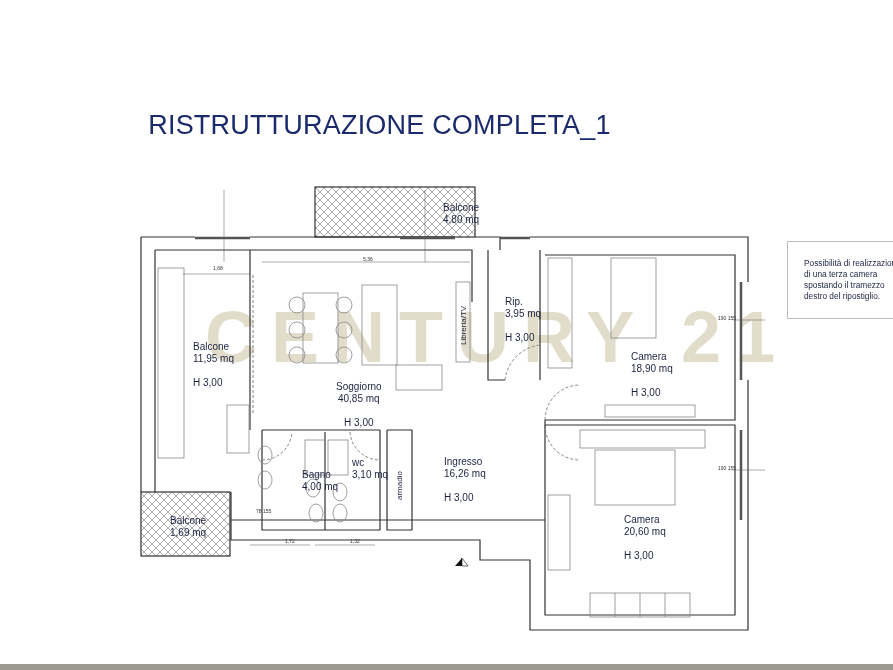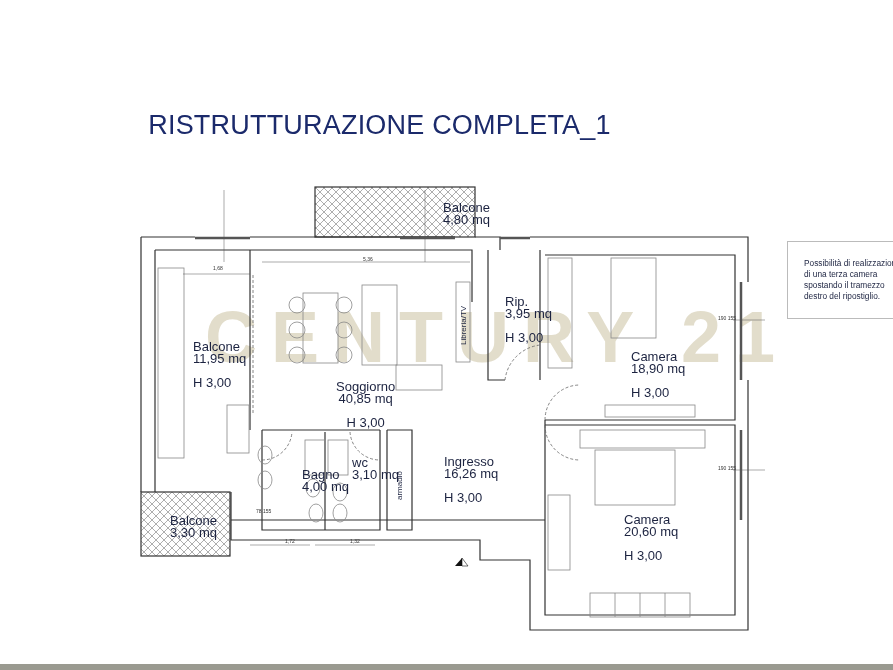--- a/index.html
+++ b/index.html
@@ -1,19 +1,19 @@
 <!DOCTYPE html>
 <html><head>
 <meta charset="utf-8">
 <style>
   html, body { margin:0; padding:0; }
   body { width:893px; height:670px; background:#ffffff; position:relative; overflow:hidden; font-family:"Liberation Sans", sans-serif; }
   .title { position:absolute; left:0; width:759px; top:110px; text-align:center; font-size:27px; color:#1b2a6b; letter-spacing:0.2px; }
   svg.plan { position:absolute; left:0; top:0; }
-  .lbl { position:absolute; font-size:13px; color:#1c2340; line-height:12px; white-space:pre; }
+  .lbl { position:absolute; font-size:10px; color:#1c2340; line-height:12px; white-space:pre; }
   .note { position:absolute; left:767px; top:241px; width:124px; height:78px; border:1px solid #bbb; box-sizing:border-box; padding:16px 0 0 16px; font-size:8.3px; line-height:11px; color:#1c2340;margin-left:20px; }
   .dim { position:absolute; font-size:5px; color:#333; }
   .watermark { position:absolute; top:296px; left:205px; font-size:72px; font-weight:bold; color:rgba(190,180,140,0.45); letter-spacing:14px; white-space:nowrap; }
   .bottom-bar { position:absolute; left:0; top:664px; width:893px; height:6px; background:#9a9a90; }
 </style>
 </head>
 <body>
 
 <div class="title">RISTRUTTURAZIONE COMPLETA_1</div>
 
@@ -104,21 +104,21 @@
     <line x1="425" y1="190" x2="425" y2="262"></line>
     <line x1="733" y1="320" x2="765" y2="320"></line>
     <line x1="733" y1="470" x2="765" y2="470"></line>
   </g>
 
   <path d="M455,566 L462,558 L462,566 Z" fill="#111"></path>
   <path d="M462,558 L468,566 L462,566 Z" fill="none" stroke="#111" stroke-width="0.6"></path>
 </svg>
 
 <div class="lbl" style="left:443px;top:202px;"><span>Balcone</span><br><span>4,80 mq</span></div>
-<div class="lbl" style="left:170px;top:515px;"><span>Balcone</span><br><span>3,30 mq</span></div>
+<div class="lbl" style="left:170px;top:515px;"><span>Balcone</span><br><span>1,69 mq</span></div>
 
 <div class="lbl" style="left:193px;top:341px;"><span>Balcone</span><br><span>11,95 mq</span><br><br><span>H 3,00</span></div>
 <div class="lbl" style="left:336px;top:381px;text-align:center;"><span>Soggiorno</span><br><span>40,85 mq</span><br><br><span>H 3,00</span></div>
 <div class="lbl" style="left:505px;top:296px;"><span>Rip.</span><br><span>3,95 mq</span><br><br><span>H 3,00</span></div>
 <div class="lbl" style="left:631px;top:351px;"><span>Camera</span><br><span>18,90 mq</span><br><br><span>H 3,00</span></div>
 <div class="lbl" style="left:624px;top:514px;"><span>Camera</span><br><span>20,60 mq</span><br><br><span>H 3,00</span></div>
 <div class="lbl" style="left:444px;top:456px;"><span>Ingresso</span><br><span>16,26 mq</span><br><br><span>H 3,00</span></div>
 <div class="lbl" style="left:278px;top:469px;margin-left:24px;"><span>Bagno</span><br><span>4,00 mq</span></div>
 <div class="lbl" style="left:352px;top:457px;"><span>wc</span><br><span>3,10 mq</span></div>
 

